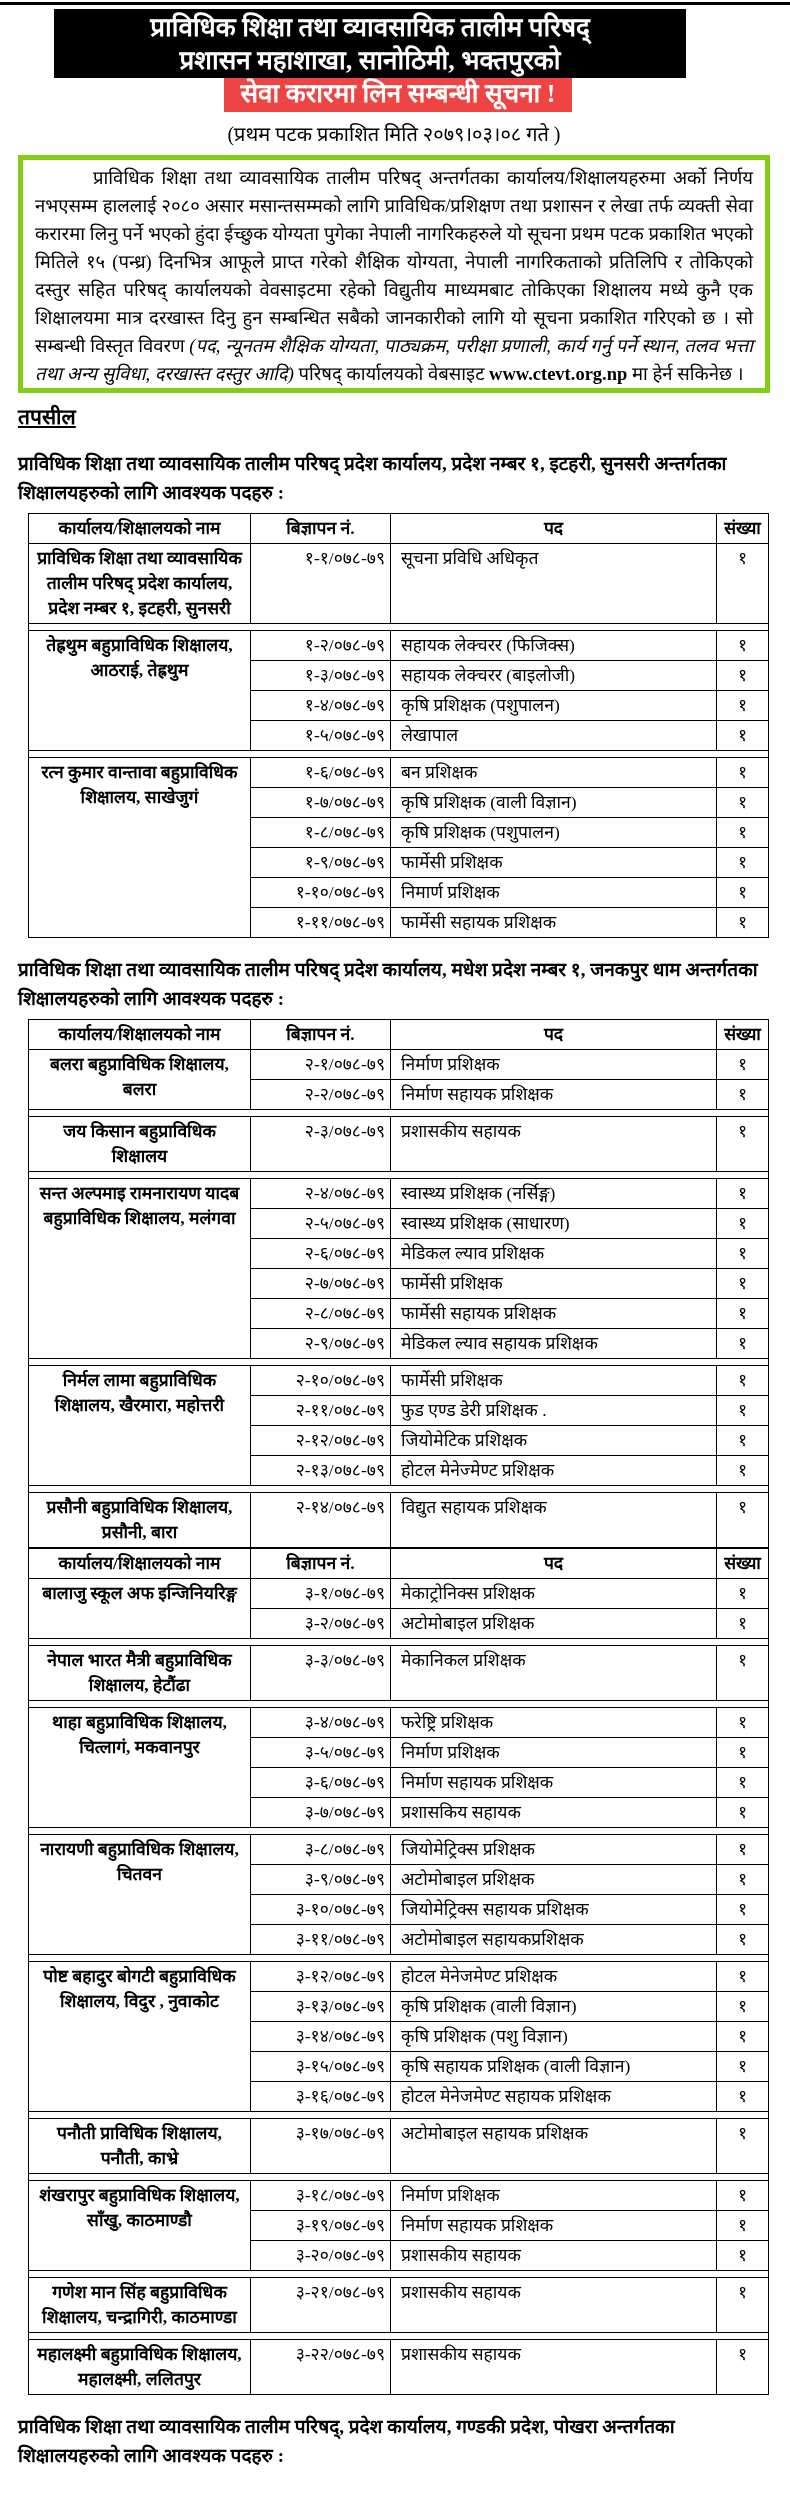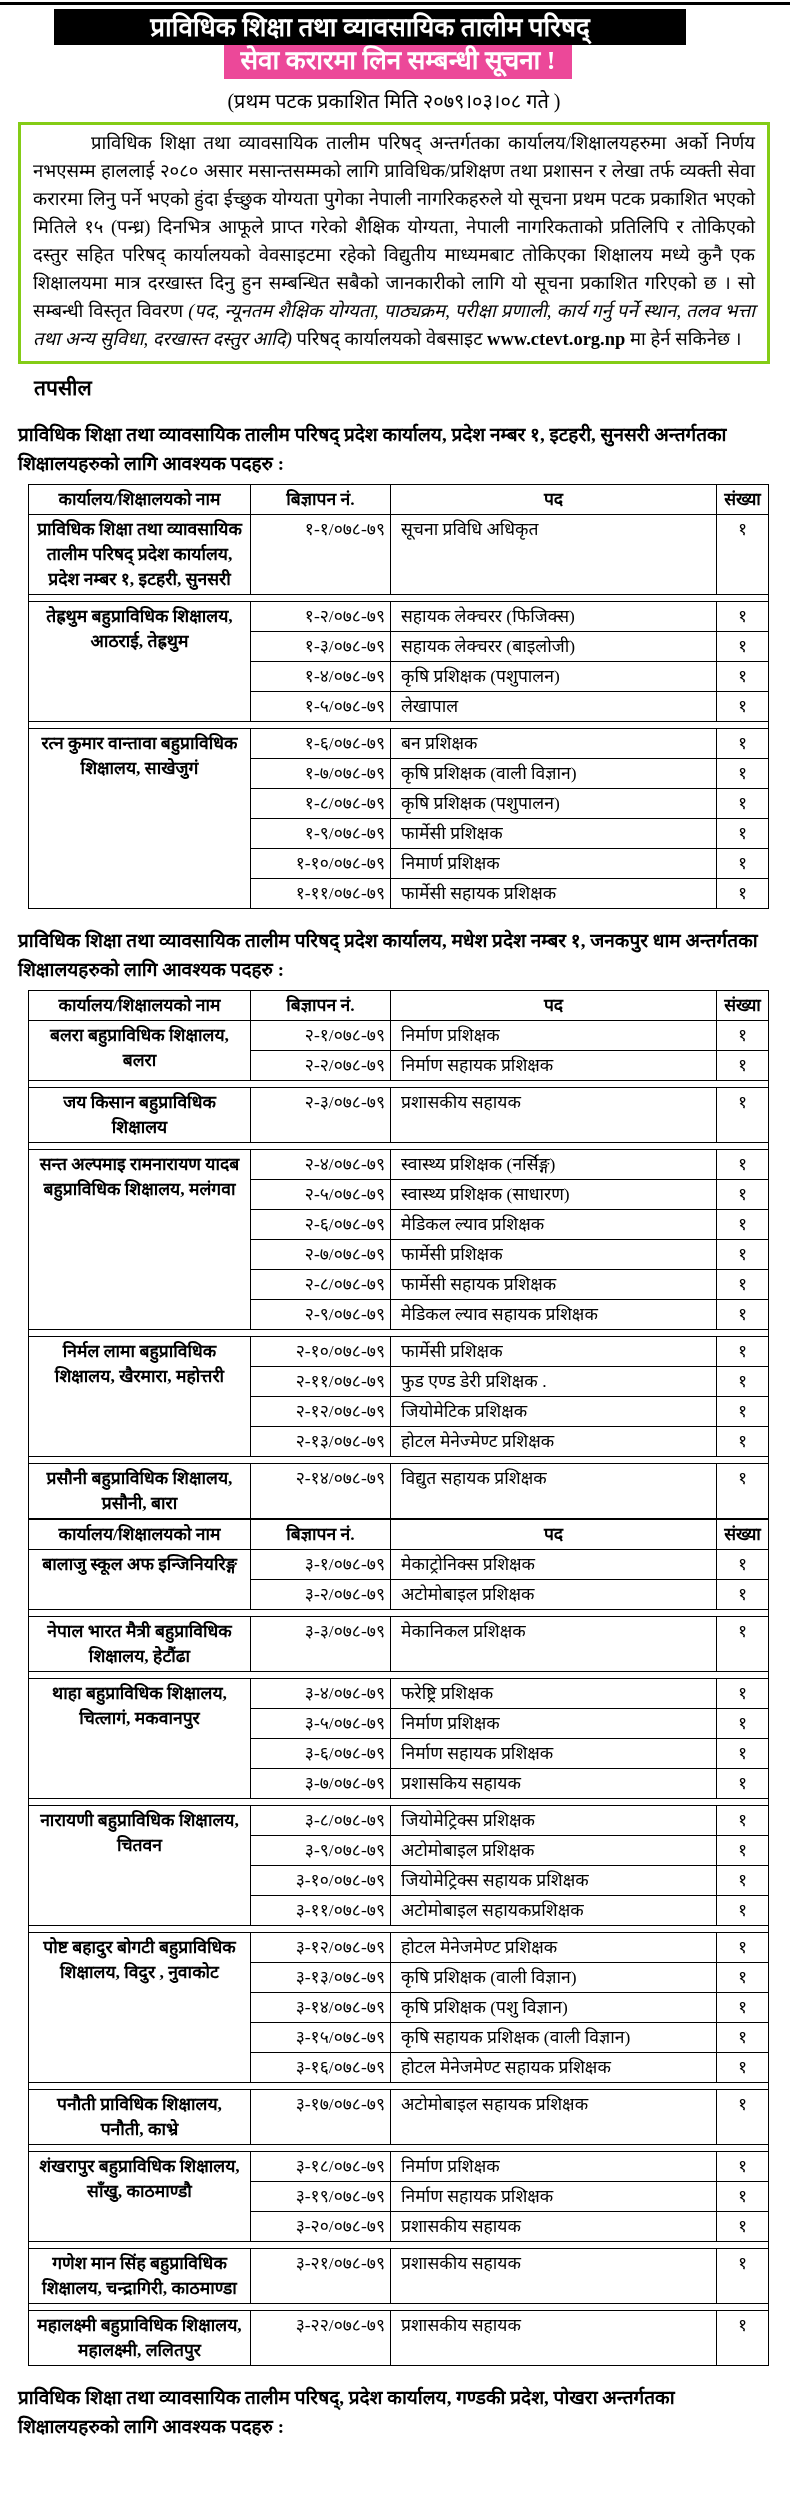--- a/index.html
+++ b/index.html
@@ -17,48 +17,49 @@
   .hdr-wrap{margin-top:4px;}
   .hdr-black{
     background:#000;color:#fff;
     width:632px;margin-left:36px;
     text-align:center;font-weight:bold;
     font-size:26px;line-height:33px;
     padding:2px 0 1px 0;
   }
   .hdr-line3-wrap{width:688px;margin-left:36px;text-align:center;line-height:0;}
   .hdr-black-inline{
-    display:inline-block;background:#ec4899;color:#fff;
+    display:inline-block;background:#ef4444;color:#fff;
     font-weight:bold;font-size:26px;line-height:32px;
     padding:0 16px 2px 16px;
   }
   .published{
     text-align:center;font-size:20px;line-height:26px;
     margin:9px 0 8px 0;
   }
 
   
   .body-box{
-    border:3px solid #84cc16;
-    padding:4px 12px 8px 12px;
+    border:5px solid #84cc16;
+    padding:4px 12px 0 12px;
     margin:0;
   }
   .body-text{
     margin:0;
     font-size:18.5px;line-height:28px;
     text-align:justify;
     text-indent:58px;
   }
   .body-text i{font-style:italic;}
   .body-text b{font-family:"Liberation Serif", serif;}
 
   .tapsil{
     display:inline-block;
     font-weight:bold;font-size:21px;
-    margin:9px 0 2px 16px;
+    text-decoration:underline;
+    margin:9px 0 2px 0;
   }
 
   .sec-heading{
     font-weight:bold;
     font-size:19px;line-height:29px;
     margin:17px 0 6px 0;
     max-width:742px;
   }
 
   table.vtable{
@@ -95,20 +96,21 @@
 </head>
 <body>
 
 <div class="top-rule"></div>
 
 <div class="page">
 
   <div class="hdr-wrap">
     <div class="hdr-black">
       <div>प्राविधिक शिक्षा तथा व्यावसायिक तालीम परिषद्</div>
+      <div>प्रशासन महाशाखा, सानोठिमी, भक्तपुरको</div>
     </div>
     <div class="hdr-line3-wrap">
       <span class="hdr-black-inline">सेवा करारमा लिन सम्बन्धी सूचना !</span>
     </div>
   </div>
 
   <div class="published">(प्रथम पटक प्रकाशित मिति २०७९।०३।०८ गते )</div>
 
   <div class="body-box">
     <p class="body-text">

